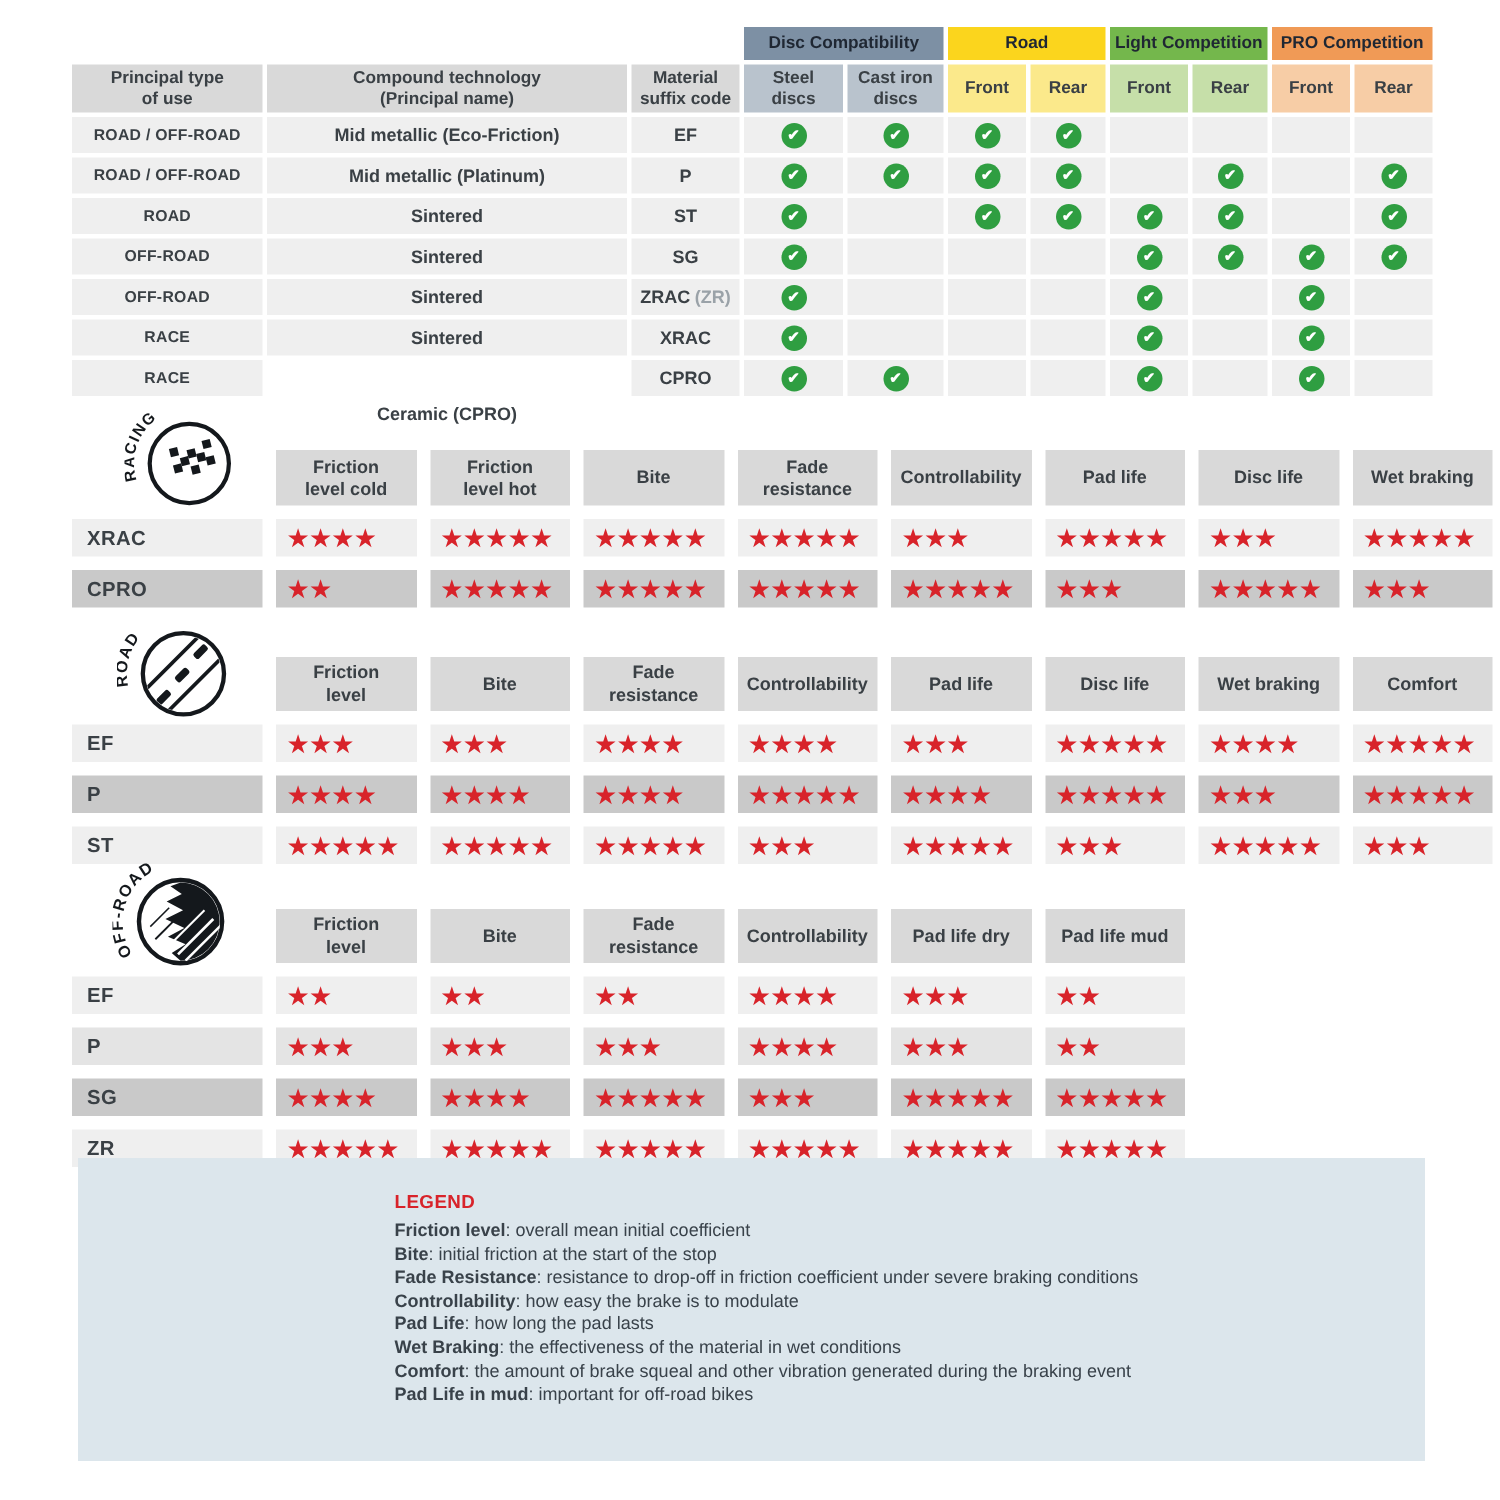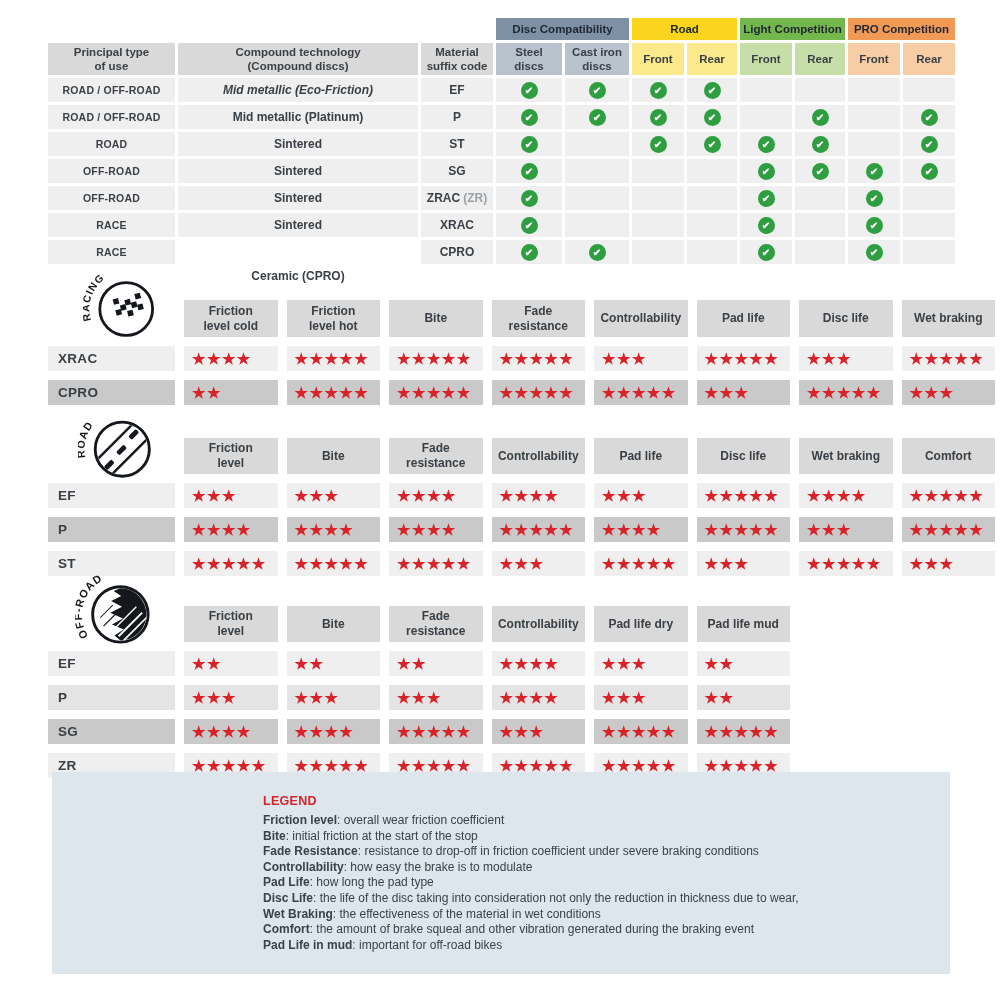--- a/index.html
+++ b/index.html
@@ -53,35 +53,35 @@
 <div class="page">
 
   <div id="compat-grid">
       <div class="cell grp" style="grid-area: 1 / 4 / auto / span 2; background: rgb(125, 144, 164);">Disc Compatibility</div>
       <div class="cell grp" style="grid-area: 1 / 6 / auto / span 2; background: rgb(251, 213, 29);">Road</div>
       <div class="cell grp" style="grid-area: 1 / 8 / auto / span 2; background: rgb(116, 183, 76);">Light Competition</div>
       <div class="cell grp" style="grid-area: 1 / 10 / auto / span 2; background: rgb(240, 154, 86);">PRO Competition</div>
       <div class="cell colhead" style="grid-area: 2 / 1;">Principal type
 of use</div>
       <div class="cell colhead" style="grid-area: 2 / 2;">Compound technology
-(Compound discs)</div>
+(Principal name)</div>
       <div class="cell colhead" style="grid-area: 2 / 3;">Material
 suffix code</div>
       <div class="cell colhead" style="grid-area: 2 / 4; background: rgb(185, 195, 205);">Steel
 discs</div>
       <div class="cell colhead" style="grid-area: 2 / 5; background: rgb(185, 195, 205);">Cast iron
 discs</div>
       <div class="cell colhead" style="grid-area: 2 / 6; background: rgb(251, 233, 139);">Front</div>
       <div class="cell colhead" style="grid-area: 2 / 7; background: rgb(251, 233, 139);">Rear</div>
       <div class="cell colhead" style="grid-area: 2 / 8; background: rgb(198, 223, 169);">Front</div>
       <div class="cell colhead" style="grid-area: 2 / 9; background: rgb(198, 223, 169);">Rear</div>
       <div class="cell colhead" style="grid-area: 2 / 10; background: rgb(247, 205, 166);">Front</div>
       <div class="cell colhead" style="grid-area: 2 / 11; background: rgb(247, 205, 166);">Rear</div>
       <div class="cell use" style="grid-area: 3 / 1;">ROAD / OFF-ROAD</div>
-      <div class="cell tech" style="grid-area: 3 / 2; font-style: italic;">Mid metallic (Eco-Friction)</div>
+      <div class="cell tech" style="grid-area: 3 / 2;">Mid metallic (Eco-Friction)</div>
       <div class="cell code" style="grid-area: 3 / 3;">
         <span>EF</span>
       </div>
       <div class="cell" style="grid-area: 3 / 4;">
         <span class="check">✔</span>
       </div>
       <div class="cell" style="grid-area: 3 / 5;">
         <span class="check">✔</span>
       </div>
       <div class="cell" style="grid-area: 3 / 6;">
@@ -398,26 +398,25 @@
       <div class="cell stars shade-light" title="5/5" style="grid-area: 5 / 4;">★★★★★</div>
       <div class="cell stars shade-light" title="5/5" style="grid-area: 5 / 5;">★★★★★</div>
       <div class="cell stars shade-light" title="5/5" style="grid-area: 5 / 6;">★★★★★</div>
       <div class="cell stars shade-light" title="5/5" style="grid-area: 5 / 7;">★★★★★</div>
     </div>
 
   <div id="legend-box">
     <div id="legend-inner">
       <div class="legend-title">LEGEND</div>
       <div id="legend-lines">
-          <div class="legend-line"><b>Friction level</b><span>: overall wear friction coefficient</span></div>
+          <div class="legend-line"><b>Friction level</b><span>: overall mean initial coefficient</span></div>
           <div class="legend-line"><b>Bite</b><span>: initial friction at the start of the stop</span></div>
           <div class="legend-line"><b>Fade Resistance</b><span>: resistance to drop-off in friction coefficient under severe braking conditions</span></div>
           <div class="legend-line"><b>Controllability</b><span>: how easy the brake is to modulate</span></div>
-          <div class="legend-line"><b>Pad Life</b><span>: how long the pad type</span></div>
-          <div class="legend-line"><b>Disc Life</b><span>: the life of the disc taking into consideration not only the reduction in thickness due to wear,</span></div>
+          <div class="legend-line"><b>Pad Life</b><span>: how long the pad lasts</span></div>
           <div class="legend-line"><b>Wet Braking</b><span>: the effectiveness of the material in wet conditions</span></div>
           <div class="legend-line"><b>Comfort</b><span>: the amount of brake squeal and other vibration generated during the braking event</span></div>
           <div class="legend-line"><b>Pad Life in mud</b><span>: important for off-road bikes</span></div>
         </div>
     </div>
   </div>
 
 </div>
 
 </body></html>

